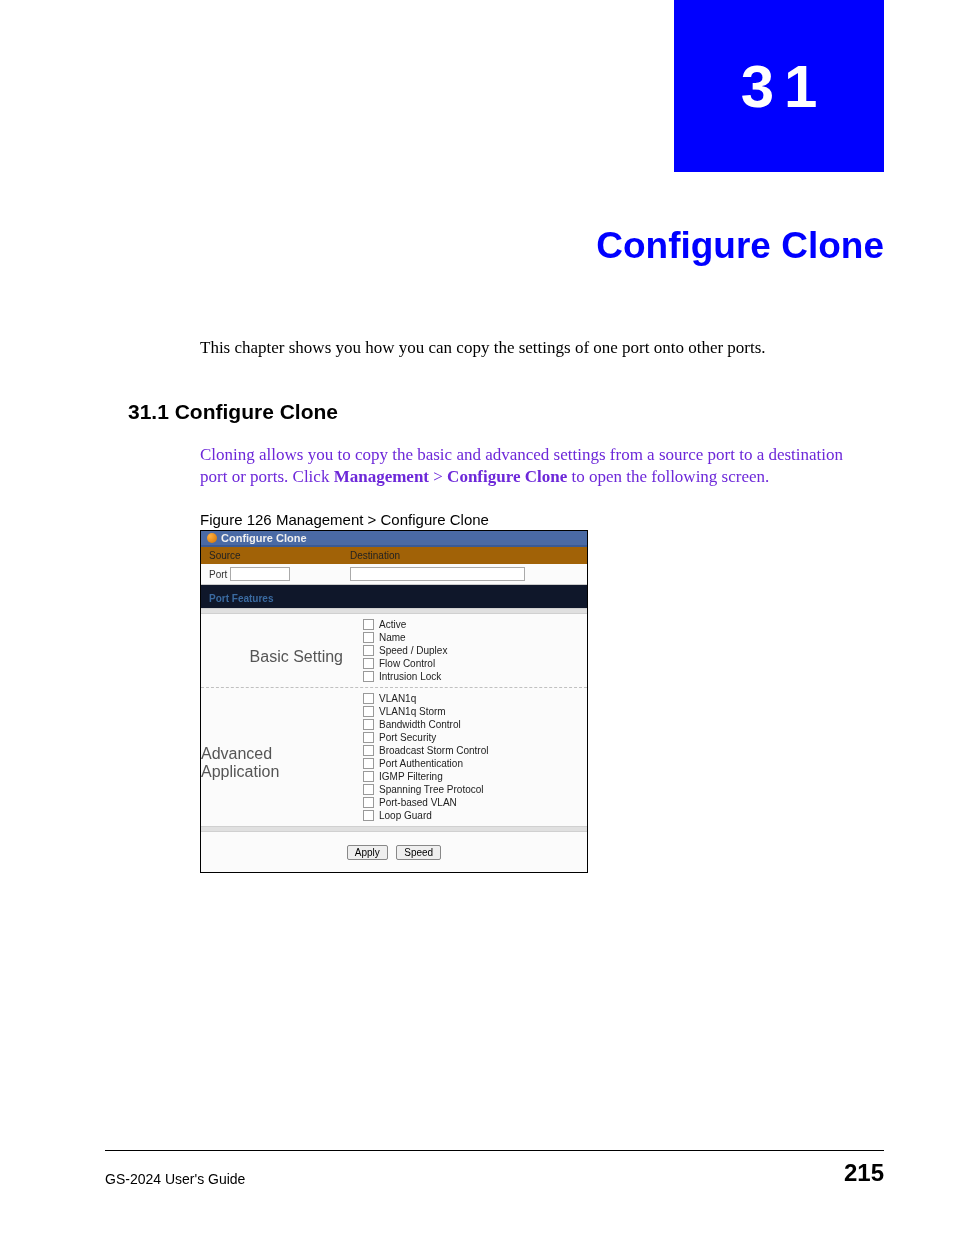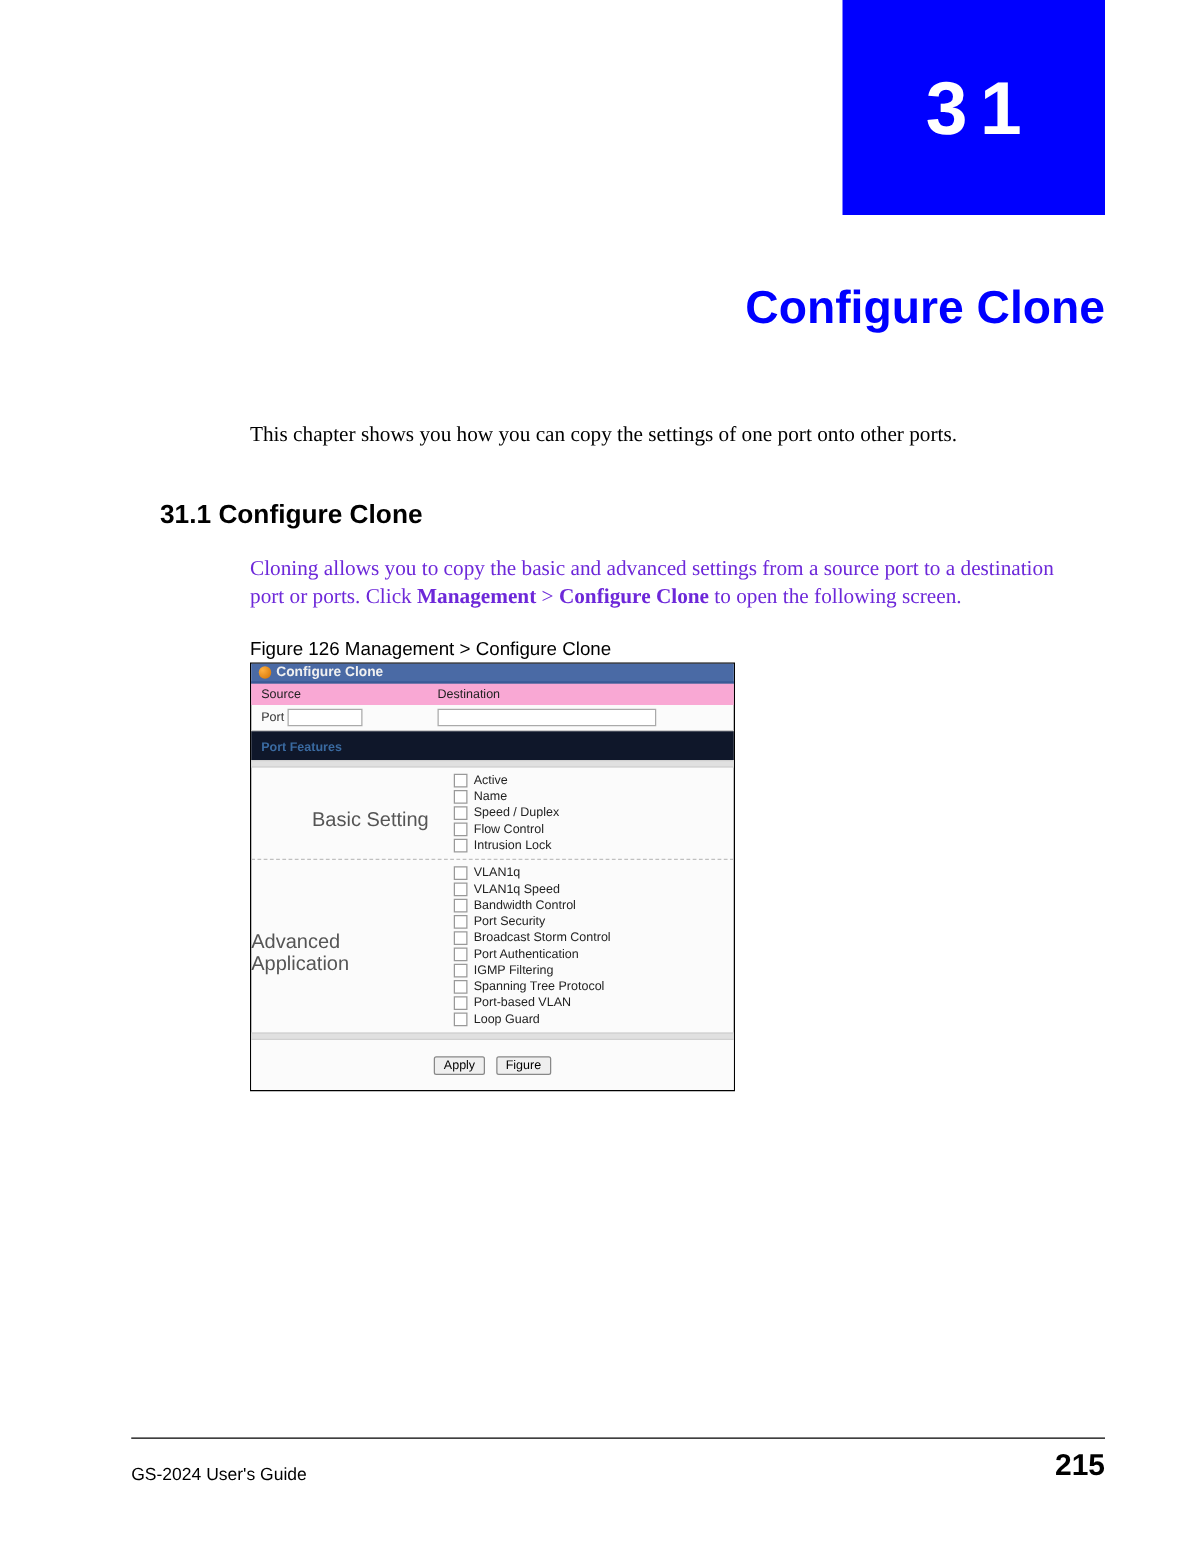--- a/index.html
+++ b/index.html
@@ -110,21 +110,21 @@
   }
   .ss-row .lcell {
     width: 145px;
     padding: 3px 4px 3px 8px;
   }
   .ss-row .rcell {
     flex: 1;
     padding: 3px 4px;
   }
   .col-head {
-    background: #f9a8d4;
+    background: #a16207;
     color: #222;
     font-size: 10px;
     font-weight: normal;
   }
   .port-row {
     border-bottom: 1px solid #ccc;
   }
   .port-row input {
     font-size: 10px;
     border: 1px solid #aaa;
@@ -287,21 +287,21 @@
 
     <div class="feature-block" style="border-bottom:none;">
       <div class="feature-label">Advanced Application</div>
       <div class="feature-list">
         <div class="check-item">
             <span class="chk"></span>
             <span>VLAN1q</span>
           </div>
         <div class="check-item">
             <span class="chk"></span>
-            <span>VLAN1q Speed</span>
+            <span>VLAN1q Storm</span>
           </div>
         <div class="check-item">
             <span class="chk"></span>
             <span>Bandwidth Control</span>
           </div>
         <div class="check-item">
             <span class="chk"></span>
             <span>Port Security</span>
           </div>
         <div class="check-item">
@@ -328,21 +328,21 @@
             <span class="chk"></span>
             <span>Loop Guard</span>
           </div>
       </div>
     </div>
 
     <div class="gray-spacer"></div>
 
     <div class="ss-buttons">
       <button>Apply</button>
-      <button>Figure</button>
+      <button>Speed</button>
     </div>
   </div>
 
   <div class="footer">
     <span class="footer-left">GS-2024 User's Guide</span>
     <span class="footer-right">215</span>
   </div>
 
 </div>
 

